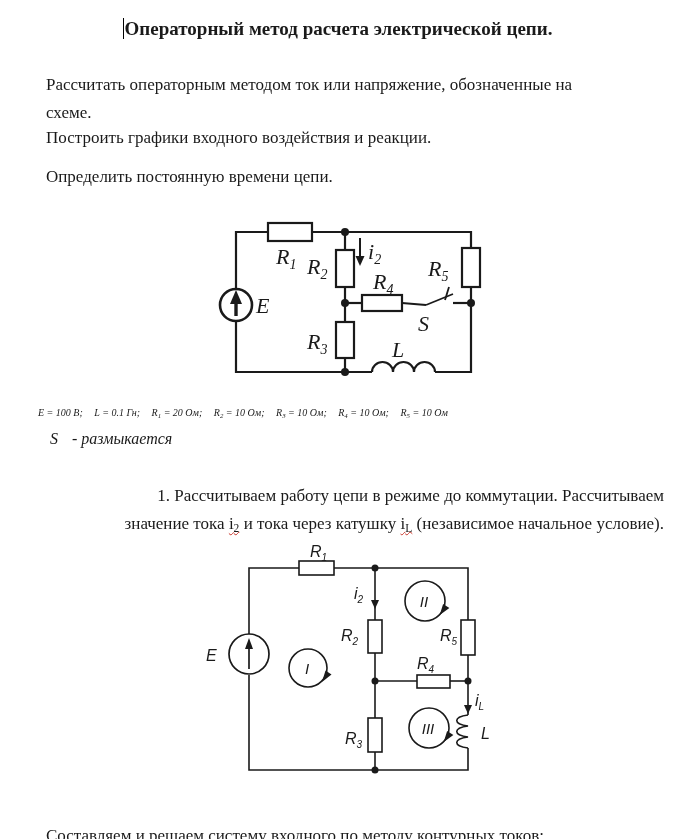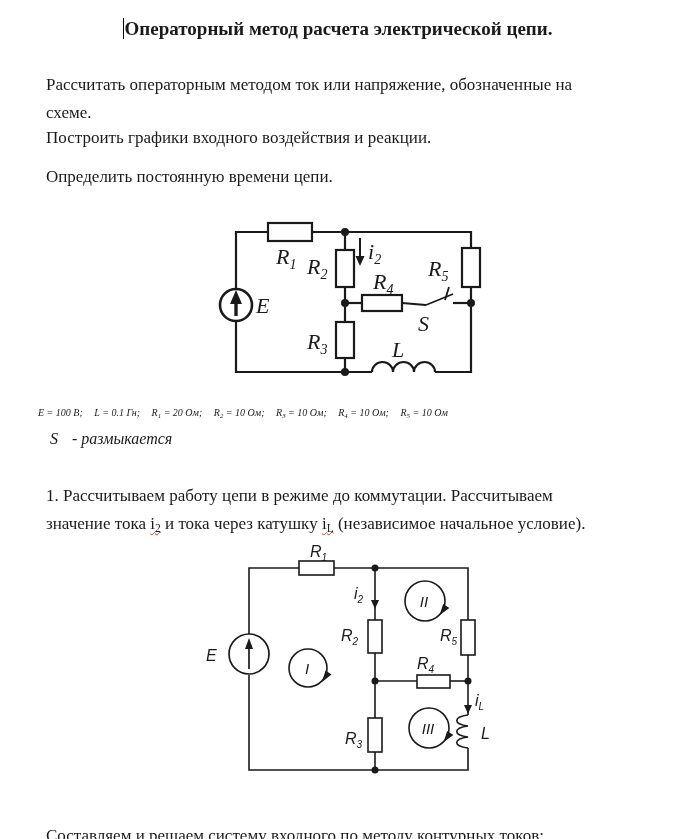--- a/index.html
+++ b/index.html
@@ -19,21 +19,21 @@
     border-left:1.5px solid #000;margin-right:1px;
     vertical-align:-4px;
   }
   .body-par{
     left:30px;width:618px;margin:16px;
     font-size:17px;line-height:28px;white-space:pre-line;
   }
   .p1{top:55px;}
   .p2{top:108px;}
   .p3{top:147px;}
-  .p4{top:466px;}
+  .p4{top:466px;text-align:right;}
   .p5{top:806px;}
   .params{
     left:38px;top:398px;width:610px;
     font-size:10px;font-style:italic;line-height:30px;
   }
   .pseg{margin-right:9px;white-space:nowrap;}
   .switch-note{
     left:38px;top:430px;width:400px;
     font-size:16px;font-style:italic;margin-left:12px;
   }

